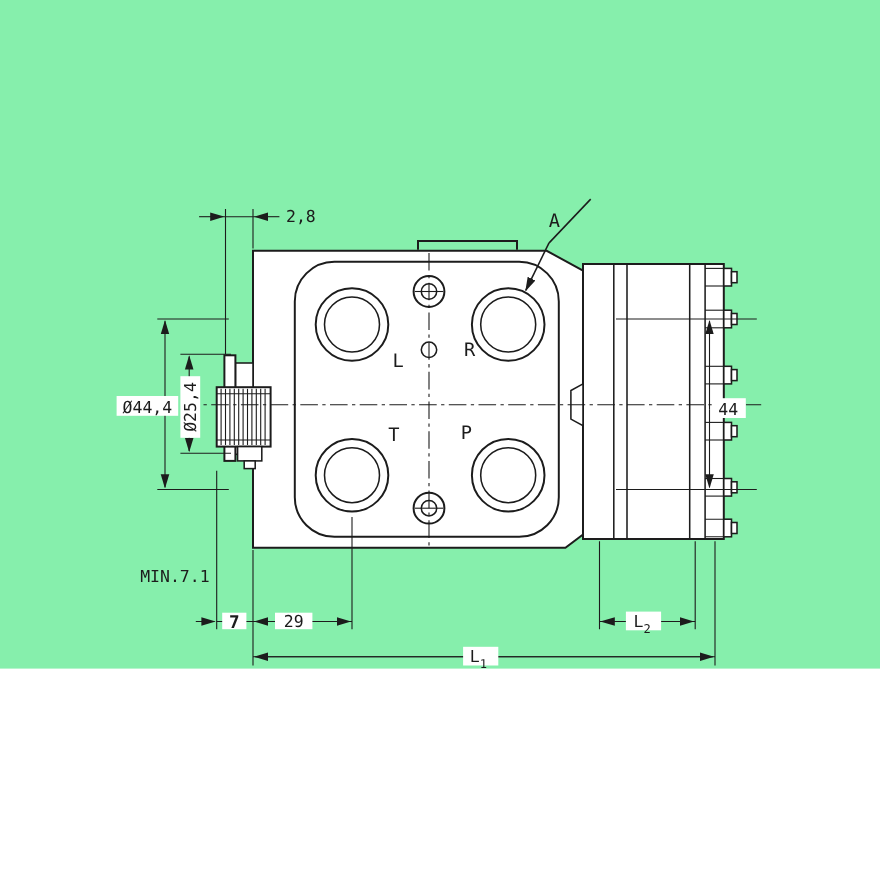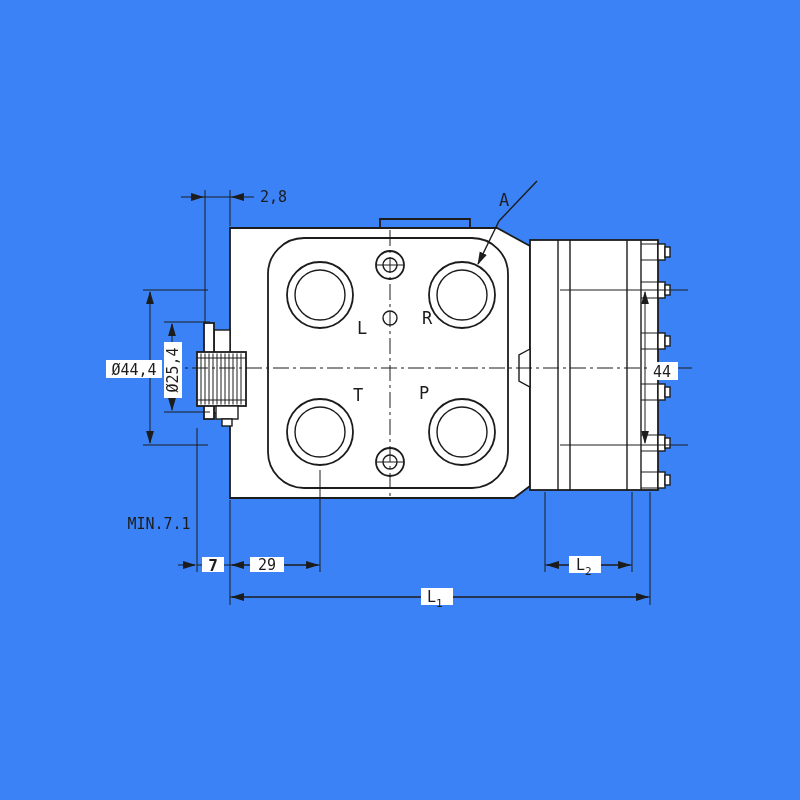--- a/index.html
+++ b/index.html
@@ -1,16 +1,16 @@
 <!DOCTYPE html>
 <html><head>
 <meta charset="utf-8">
 <style>
   html,body{margin:0;padding:0;background:#ffffff;}
-  .stage{width:800px;height:800px;background:#3b82f6;position:relative;overflow:hidden;}
+  .stage{width:800px;height:608px;background:#86efac;position:relative;overflow:hidden;}
   svg{display:block;}
   .s18{stroke:#1c1c1c;stroke-width:1.8;fill:none;stroke-linejoin:miter;stroke-linecap:butt;}
   .s18f{stroke:#1c1c1c;stroke-width:1.8;fill:#ffffff;stroke-linejoin:miter;}
   .s14{stroke:#1c1c1c;stroke-width:1.4;fill:none;}
   .s14f{stroke:#1c1c1c;stroke-width:1.4;fill:#ffffff;}
   .s10{stroke:#1c1c1c;stroke-width:1;fill:none;}
   .cl{stroke:#1c1c1c;stroke-width:1;fill:none;stroke-dasharray:16 4 3 4;}
   .bg{fill:#ffffff;stroke:none;}
   .dimtxt{font-family:"DejaVu Sans Mono",monospace;font-size:15px;fill:#1c1c1c;}
   .porttxt{font-family:"DejaVu Sans Mono",monospace;font-size:17px;fill:#1c1c1c;}

